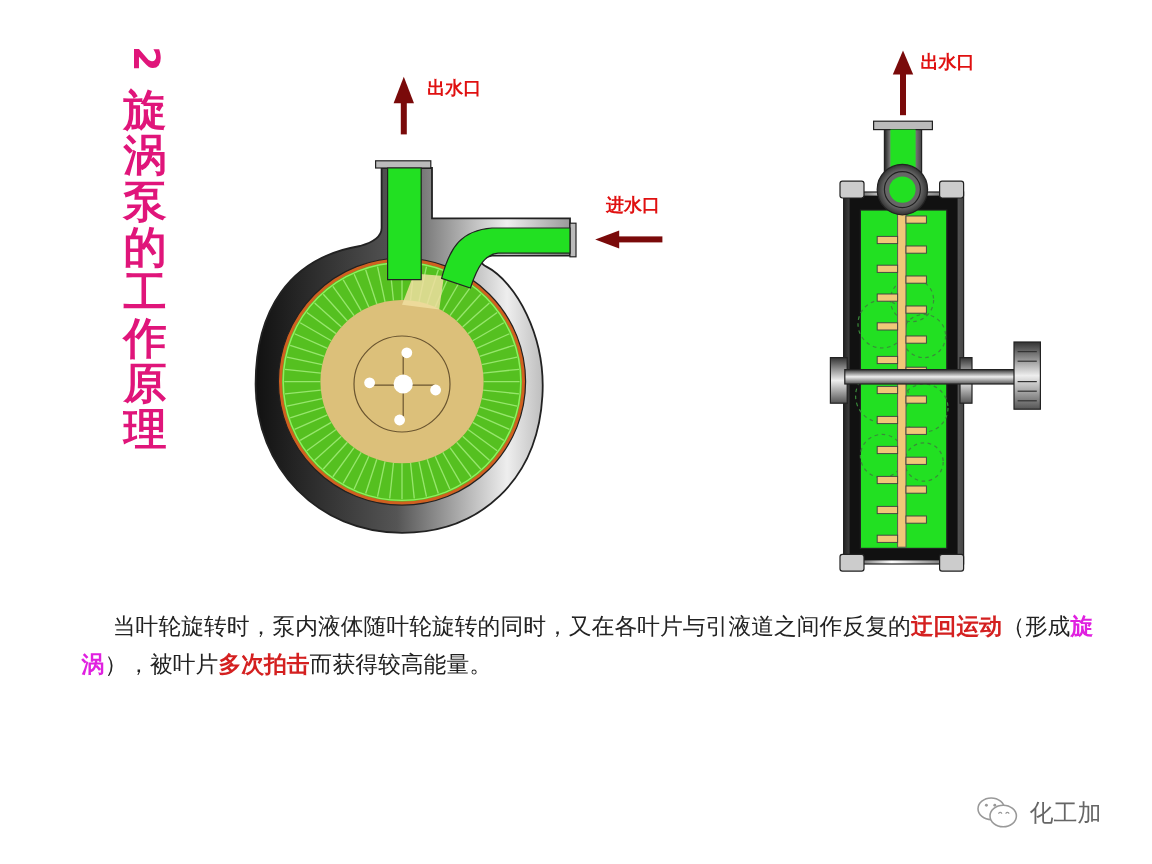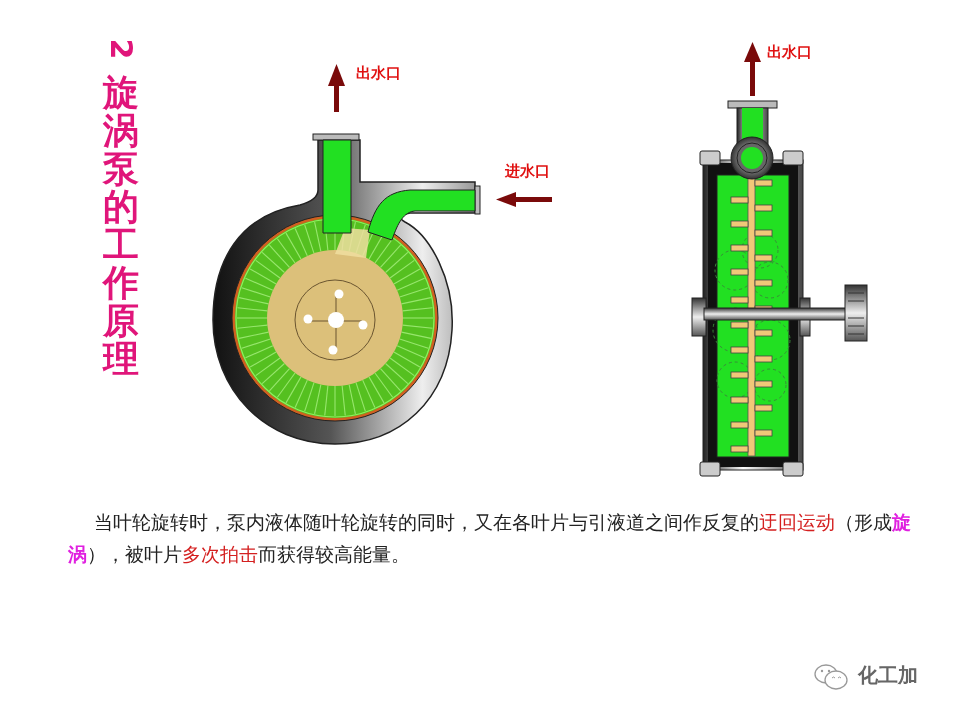--- a/index.html
+++ b/index.html
@@ -4,23 +4,23 @@
 <style>
   html, body { margin:0; padding:0; background:#ffffff; }
   body { width:960px; height:720px; position:relative; overflow:hidden; font-family:"DejaVu Sans", sans-serif; }
   .vtitle { position:absolute; left:96px; top:30px; width:50px; color:#e0157a; font-family:"DejaVu Sans", sans-serif; font-weight:bold; font-size:36px; line-height:38px; text-align:center; }
   .vtitle .num { display:block; transform:rotate(90deg); font-size:30px; margin-bottom:6px; }
   .vtitle .ch { display:block; }
   svg { position:absolute; left:0; top:0; }
   .label-red { font-family:"DejaVu Sans", sans-serif; font-weight:bold; fill:#e01010; font-size:15px; }
   .para { position:absolute; left:68px; top:506px; width:860px; font-family:"DejaVu Sans", sans-serif; font-size:19px; line-height:32px; color:#222; }
   .para .indent { display:inline-block; width:26px; }
-  .hl-red { color:#d42020; font-weight:normal; }
+  .hl-red { color:#d42020; font-weight:bold; }
   .hl-mag { color:#e020e0; font-weight:bold; }
-  .watermark { position:absolute; left:812px; top:662px; display:flex; gap:6px; color:#666; font-family:"DejaVu Sans", sans-serif; font-size:20px;font-weight:bold; }
+  .watermark { position:absolute; left:812px; top:662px; display:flex; align-items:center; gap:6px; color:#666; font-family:"DejaVu Sans", sans-serif; font-size:20px; }
 </style>
 </head>
 <body>
 
 <div class="vtitle">
   <span class="num">2</span>
   <span class="ch">旋</span>
   <span class="ch">涡</span>
   <span class="ch">泵</span>
   <span class="ch">的</span>

